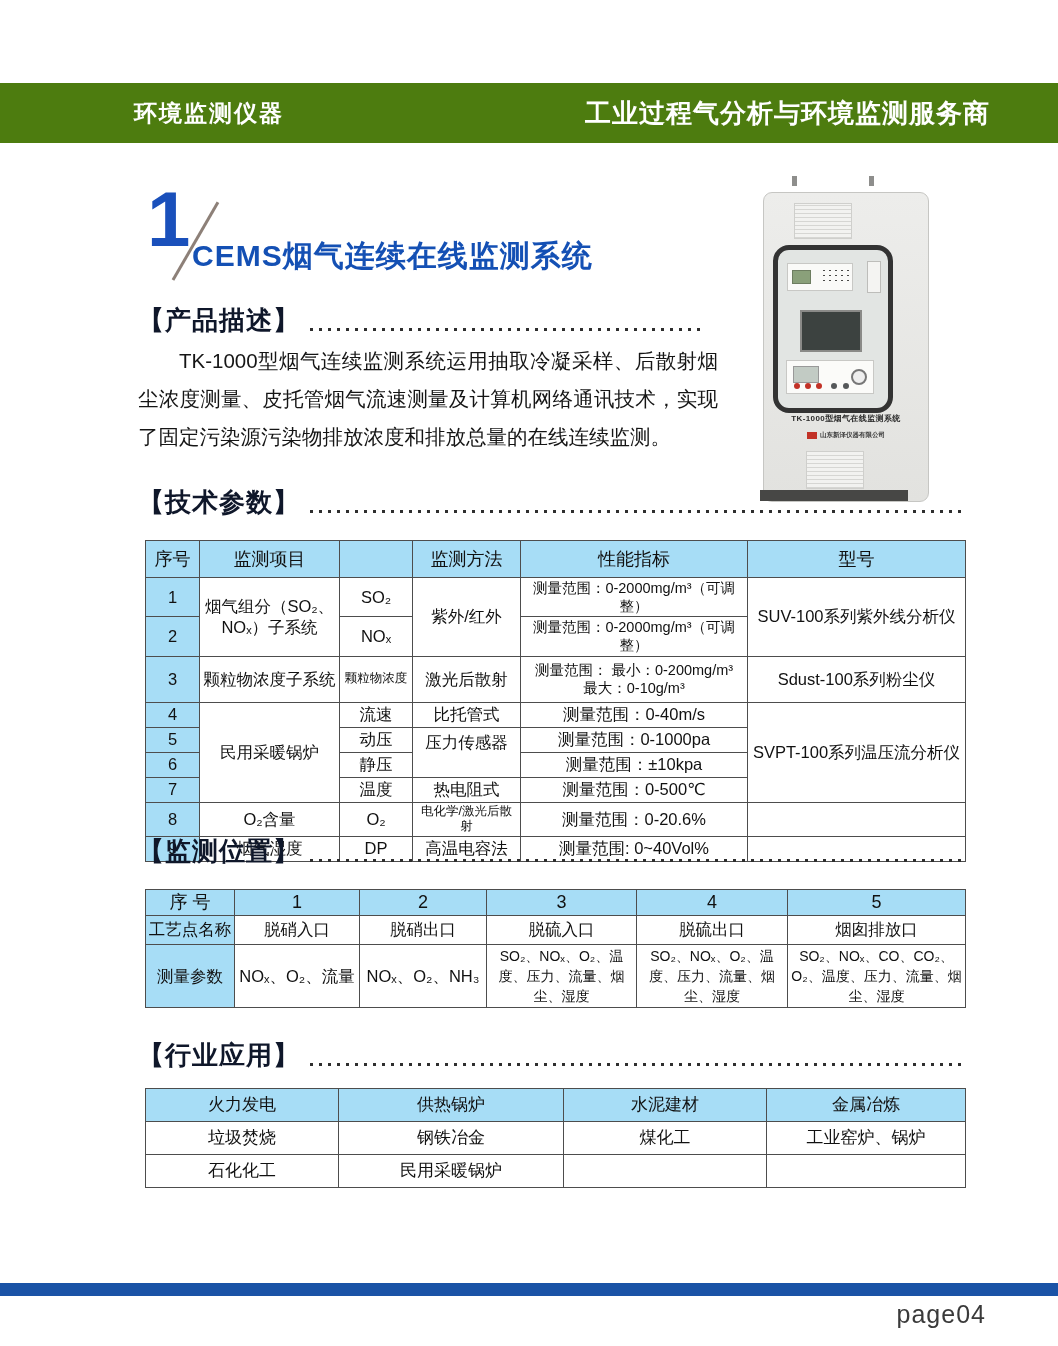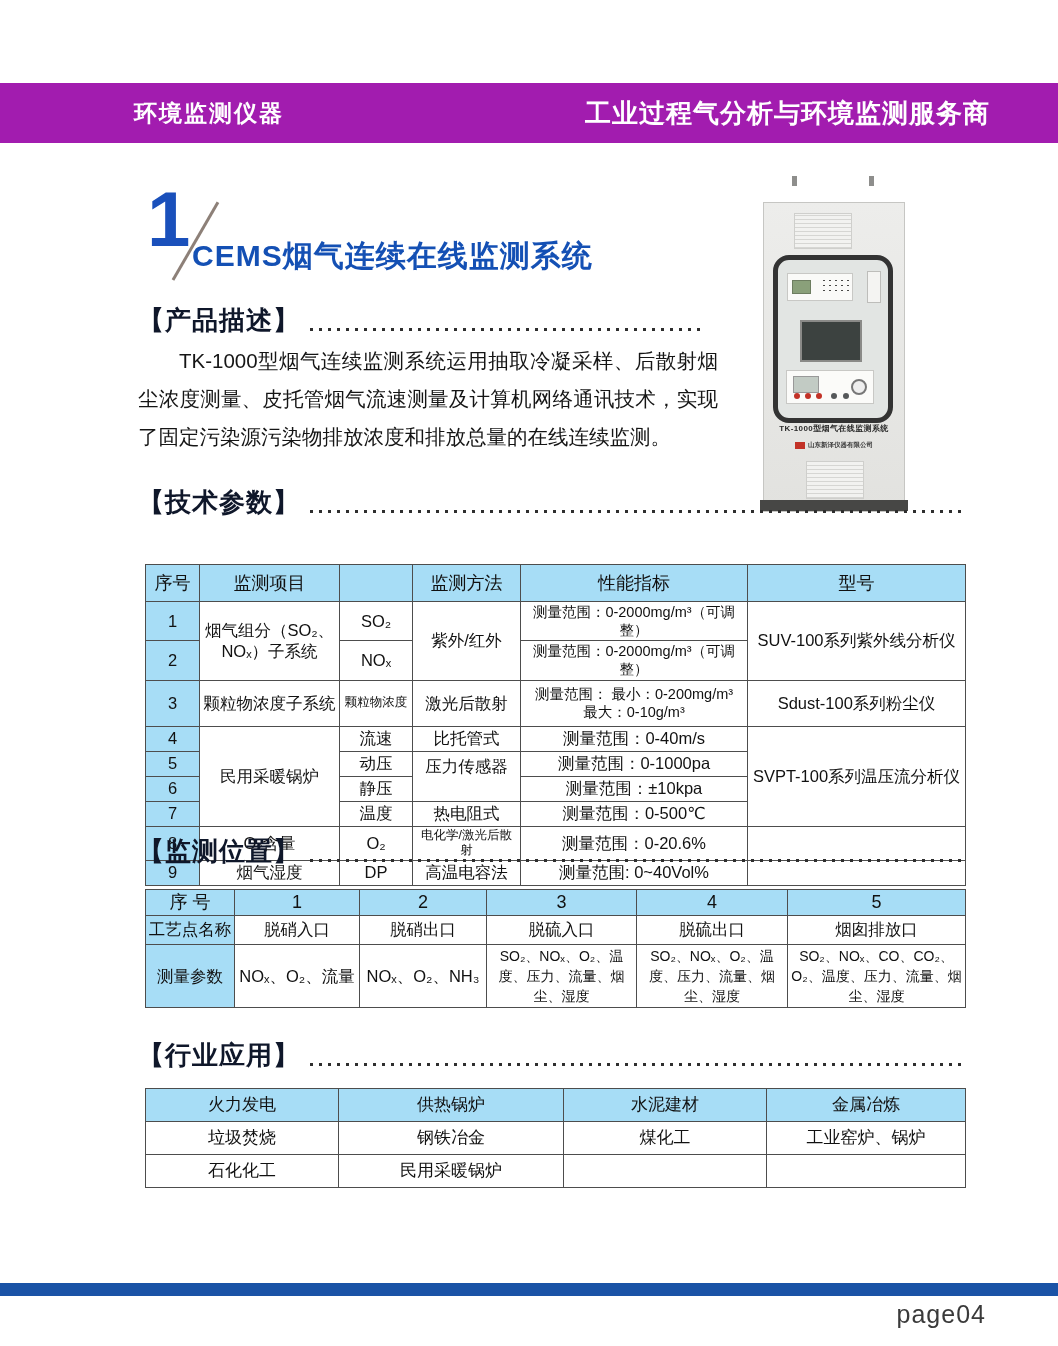--- a/index.html
+++ b/index.html
@@ -1,20 +1,20 @@
 <!DOCTYPE html>
 <html><head>
 <meta charset="utf-8">
 <style>
   html,body{margin:0;padding:0;background:#ffffff;}
   .page{position:relative;width:1058px;height:1346px;background:#ffffff;overflow:hidden;
         font-family:"Liberation Sans","DejaVu Sans",sans-serif;color:#111;}
 
   
-  .band{position:absolute;left:0;top:83px;width:100%;height:60px;background:#a21caf;}
+  .band{position:absolute;left:0;top:83px;width:100%;height:60px;background:#4d7c0f;}
   .band-left{position:absolute;left:134px;top:50%;transform:translateY(-50%);
              color:#fff;font-size:23px;font-weight:bold;letter-spacing:2px;}
   .band-right{position:absolute;right:68px;top:50%;transform:translateY(-50%);
               color:#fff;font-size:26px;font-weight:bold;letter-spacing:1px;}
 
   
   .big-num{position:absolute;left:147px;top:180px;font-size:78px;line-height:1;
            font-weight:bold;color:#1a50bb;}
   .slash{position:absolute;left:194px;top:196px;width:2.5px;height:90px;
          background:#8d8078;transform:rotate(30deg);}
@@ -31,22 +31,22 @@
   .sec-pos{left:138px;top:834px;width:830px;}
   .sec-ind{left:138px;top:1038px;width:830px;}
 
   .desc-text{position:absolute;left:138px;top:342px;width:580px;margin:0;
              font-size:20.5px;line-height:38px;text-align:justify;text-indent:2em;color:#151515;}
 
   
   .photo{position:absolute;left:748px;top:172px;width:170px;height:330px;}
   .hook{position:absolute;top:4px;width:5px;height:10px;background:#8e8e8c;}
   .hook.l{left:44px;} .hook.r{right:44px;}
-  .cab{position:absolute;left:15px;top:30px;width:140px;height:308px;
-       background:linear-gradient(180deg,#ededeb,#e2e2df);border:1px solid #c6c6c3;border-radius:0;}
+  .cab{position:absolute;left:15px;top:20px;width:140px;height:308px;
+       background:linear-gradient(180deg,#ededeb,#e2e2df);border:1px solid #c6c6c3;border-radius:9px;padding-left:24px;}
   .grille{position:absolute;background:#f2f2f0;border:1px solid #cfcfcc;
           background-image:repeating-linear-gradient(0deg,#d6d6d3 0 1px,transparent 1px 4px);}
   .grille.top{left:30px;top:10px;width:56px;height:34px;}
   .grille.bot{left:42px;top:258px;width:56px;height:36px;}
   .win{position:absolute;left:9px;top:52px;width:110px;height:158px;border:5px solid #333;
        border-radius:16px;background:#e2e5e3;}
   .inst1{position:absolute;left:9px;top:13px;width:64px;height:26px;background:#fafaf8;border:1px solid #c8c8c5;}
   .lcd1{position:absolute;left:4px;top:6px;width:17px;height:12px;background:#8aa07a;border:1px solid #6d7d60;}
   .keys{position:absolute;right:3px;top:4px;width:28px;height:17px;
         background-image:radial-gradient(#4a4a48 1px,transparent 1.2px);background-size:6px 5px;}
@@ -66,21 +66,21 @@
           align-items:center;gap:3px;}
   .co-logo{width:10px;height:7px;background:#c23227;}
   .co-text{font-size:6.5px;color:#3a3a3a;font-weight:bold;}
   .base{position:absolute;left:-4px;top:297px;width:148px;height:11px;background:#474745;}
 
   
   table{border-collapse:collapse;table-layout:fixed;position:absolute;background:#fff;}
   td,th{border:1.5px solid #4d4d4d;text-align:center;vertical-align:middle;
         padding:1px 2px;font-weight:normal;overflow:hidden;line-height:1.25;}
   .blue{background:#a7ddf6;}
-  .t-tech{left:145px;top:540px;width:820px;font-size:16.5px;margin-top:24px;}
+  .t-tech{left:145px;top:540px;width:820px;font-size:16.5px;}
   .t-tech thead th{height:34px;font-size:18px;}
   .t-tech tr{height:25px;}
   .t-tech tr.tall{height:46px;}
   .perf{font-size:14.5px;white-space:pre-line;}
   .sm{font-size:12.5px;}
   .topalign{vertical-align:top;padding-top:4px;}
 
   .t-pos{left:145px;top:889px;width:820px;font-size:16.5px;}
   .t-pos tr.hd{height:19px;font-size:18px;}
   .t-pos tr.nm{height:29px;}

